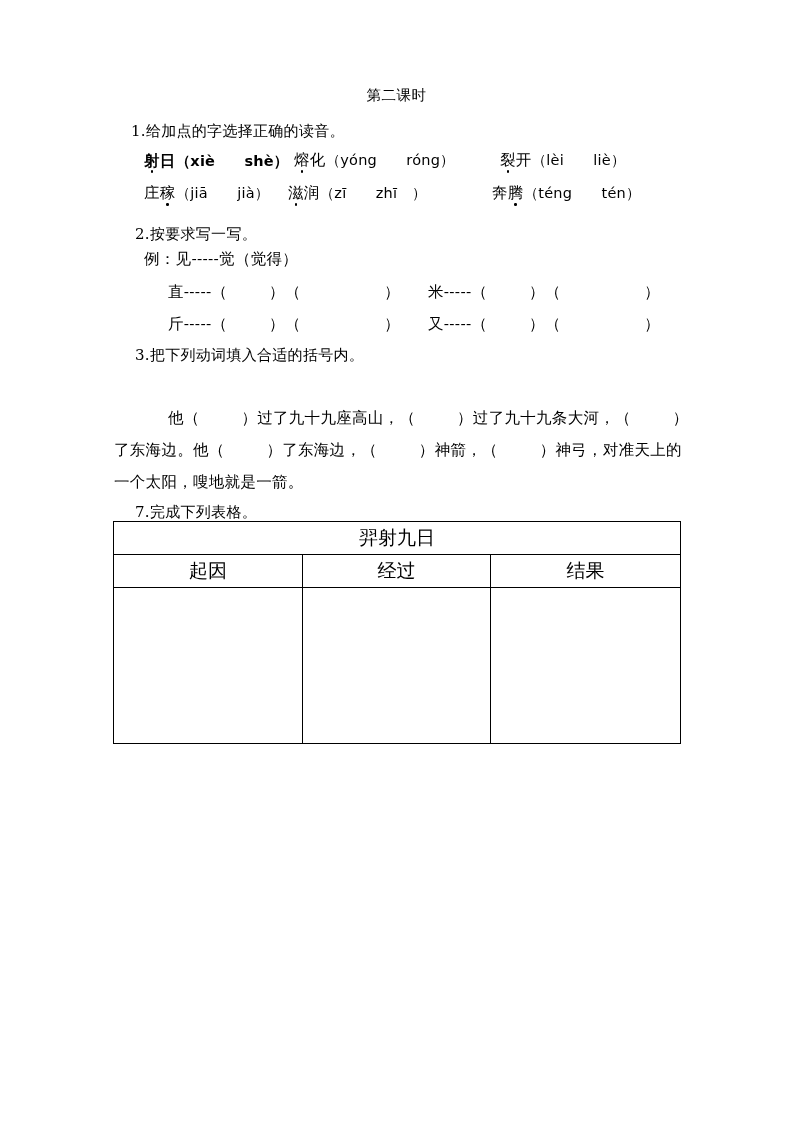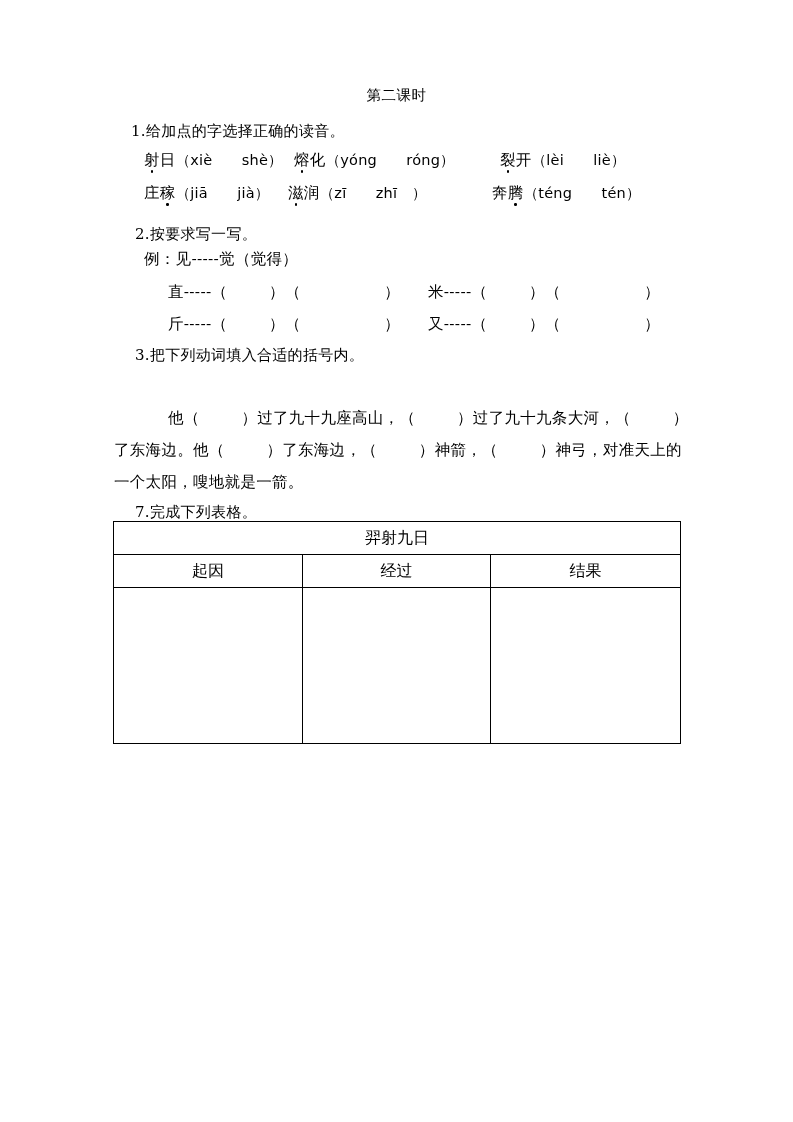--- a/index.html
+++ b/index.html
@@ -82,41 +82,41 @@
   table.sheet {
     border-collapse: collapse;
     width: 567px;
     table-layout: fixed;
   }
   table.sheet td {
     border: 1px solid #000000;
     text-align: center;
     vertical-align: middle;
     font-family: "DejaVu Serif", serif;
-    font-size: 16px;
+    font-size: 19px;
     padding: 0;
   }
   td.title-cell { height: 32px; }
   td.head-cell  { height: 32px; }
   td.body-cell  { height: 155px; }
 
   .col-a { width: 189px; }
   .col-b { width: 188px; }
   .col-c { width: 190px; }
 </style>
 </head>
 <body>
 
 <div class="page">
 
   <div class="doc-title">第二课时</div>
 
   <div class="line q-head" style="left:131px; top:124px;">1.给加点的字选择正确的读音。</div>
 
-  <div class="line" style="left:144px; top:153px;"><span><span></span><span class="dotted">射</span><span>日</span></span><span class="py">（xiè　　shè）</span></div>
+  <div class="line" style="left:144px; top:153px;font-weight:bold;"><span><span></span><span class="dotted">射</span><span>日</span></span><span class="py">（xiè　　shè）</span></div>
 
   <div class="line" style="left:294px; top:153px;"><span><span></span><span class="dotted">熔</span><span>化</span></span><span class="py">（yóng　　róng）</span></div>
 
   <div class="line" style="left:500px; top:153px;"><span><span></span><span class="dotted">裂</span><span>开</span></span><span class="py">（lèi　　liè）</span></div>
 
   <div class="line" style="left:144px; top:186px;"><span><span>庄</span><span class="dotted">稼</span><span></span></span><span class="py">（jiā　　jià）</span></div>
 
   <div class="line" style="left:288px; top:186px;"><span><span></span><span class="dotted">滋</span><span>润</span></span><span class="py">（zī　　zhī　）</span></div>
 
   <div class="line" style="left:492px; top:186px;"><span><span>奔</span><span class="dotted">腾</span><span></span></span><span class="py">（téng　　tén）</span></div>

